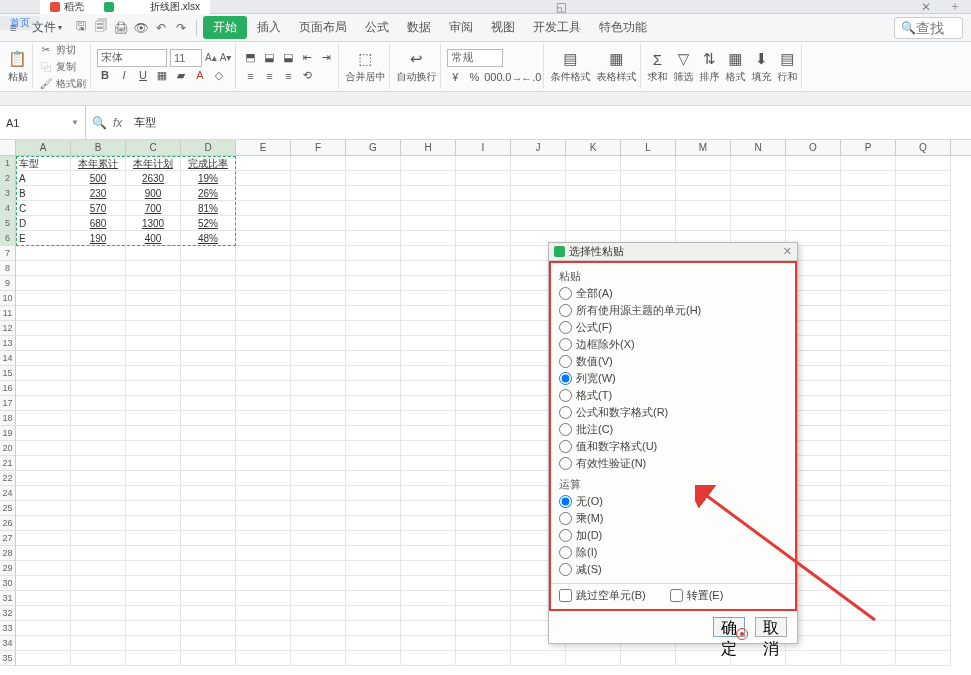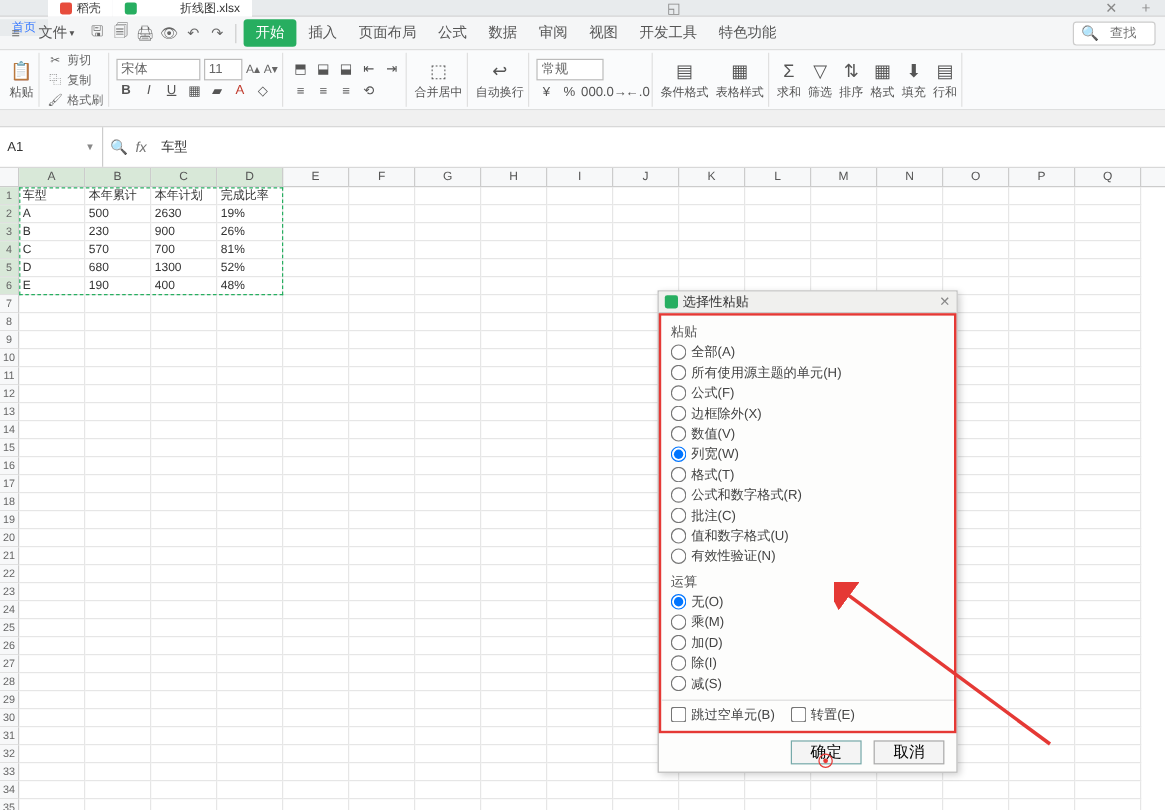--- a/index.html
+++ b/index.html
@@ -18,21 +18,21 @@
 .tabbar .plus { padding: 0 10px; color: #888; }
 
 
 .menubar { display: flex; align-items: center; height: 28px; background: #f5f6f7; border-bottom: 1px solid #d8d8d8; padding-left: 4px; gap: 2px; }
 .menubar .menu-item { padding: 4px 8px; font-size: 12px; color: #555; cursor: pointer; }
 .menubar .menu-item.file { display: flex; align-items: center; gap: 2px; }
 .menubar .menu-item.start { background: #27ae60; color: #fff; border-radius: 3px; padding: 3px 10px; }
 .menubar .qa-icon { width: 18px; height: 18px; display: inline-flex; align-items: center; justify-content: center; color: #666; }
 .menubar .sep { width: 1px; height: 16px; background: #ccc; margin: 0 4px; }
 .menubar .search { margin-left: auto; display: flex; align-items: center; padding: 2px 6px; background: #fff; border: 1px solid #ccc; border-radius: 3px; margin-right: 8px; }
-.menubar .search input { border: none; outline: none; font-size: 11px; width: 40px; text-align: center; }
+.menubar .search input { border: none; outline: none; font-size: 14px; width: 40px; }
 
 
 .ribbon { display: flex; height: 50px; background: #fafbfc; border-bottom: 1px solid #d8d8d8; padding: 2px 4px; gap: 2px; }
 .rgroup { display: flex; flex-direction: column; justify-content: center; align-items: center; padding: 0 4px; border-right: 1px solid #e0e0e0; }
 .rgroup .big { display: flex; flex-direction: column; align-items: center; font-size: 10px; color: #555; gap: 1px; }
 .rgroup .big .ico { width: 20px; height: 20px; display: flex; align-items: center; justify-content: center; font-size: 15px; }
 .rgroup .stack { display: flex; flex-direction: column; gap: 2px; font-size: 10px; color: #666; }
 .rgroup .stack .row { display: flex; align-items: center; gap: 3px; }
 .rgroup .row .mini-ico { width: 14px; height: 14px; display: inline-flex; align-items: center; justify-content: center; }
 .rgroup .combo { border: 1px solid #bbb; background: #fff; height: 18px; font-size: 11px; padding: 0 3px; display: flex; align-items: center; }
@@ -55,37 +55,37 @@
 .gridwrap { position: relative; }
 .colheads { display: flex; height: 16px; background: #f7f8f9; border-bottom: 1px solid #ccc; }
 .colheads .corner { width: 16px; border-right: 1px solid #ccc; }
 .colheads .ch { width: 55px; text-align: center; font-size: 10px; color: #555; border-right: 1px solid #ccc; line-height: 16px; }
 .colheads .ch.sel { background: #d8e8d8; }
 .rows { }
 .row { display: flex; height: 15px; }
 .row .rh { width: 16px; background: #f7f8f9; border-right: 1px solid #ccc; border-bottom: 1px solid #e0e0e0; text-align: center; font-size: 9px; color: #666; line-height: 15px; }
 .row .rh.sel { background: #d8e8d8; }
 .row .cell { width: 55px; border-right: 1px solid #e6e6e6; border-bottom: 1px solid #e6e6e6; font-size: 10px; padding: 0 3px; line-height: 15px; overflow: hidden; }
-.row .cell.r { text-align: left; }
+.row .cell.r { text-align: center; text-decoration: underline; }
 .selection-outline { position: absolute; border: 1.5px dashed #27ae60; pointer-events: none; left: 16px; top: 16px; width: 220px; height: 90px; }
 
 
 .dialog { position: absolute; left: 548px; top: 242px; width: 250px; background: #fdfdfc; border: 1px solid #b8b8b8; box-shadow: 2px 2px 6px rgba(0,0,0,.2); font-size: 11px; }
 .dialog .titlebar { display: flex; align-items: center; height: 18px; padding: 0 5px; background: #f0f0ee; border-bottom: 1px solid #ccc; }
 .dialog .titlebar .dlogo { width: 11px; height: 11px; background: #27ae60; border-radius: 2px; margin-right: 4px; }
 .dialog .titlebar .close { margin-left: auto; color: #888; cursor: pointer; }
 .dialog .body { border: 2px solid #e53935; margin: 0; padding: 4px 8px 6px; }
 .dialog .section-label { color: #555; margin: 2px 0; }
 .dialog .optgrid { display: grid; grid-template-columns: 1fr; gap: 2px 6px; }
 .dialog .opt { display: flex; align-items: center; gap: 4px; color: #444; }
 .dialog .opt input { margin: 0; }
 .dialog hr { border: none; border-top: 1px solid #ddd; margin: 4px -8px; }
-.dialog .checks { display: flex; gap: 13px; margin-top: 2px; }
+.dialog .checks { display: flex; gap: 24px; margin-top: 2px; }
 .dialog .btns { display: flex; justify-content: flex-end; gap: 10px; padding: 6px 10px; }
-.dialog .btns button { width: 59px; height: 20px; font-size: 13px; border: 1px solid #aaa; background: #f4f4f4; }
+.dialog .btns button { width: 32px; height: 20px; font-size: 16px; border: 1px solid #aaa; background: #f4f4f4; }
 .dialog .btns button.ok { border: 1px solid #7aa; position: relative; }
 .ok-marker { position: absolute; width: 12px; height: 12px; border: 1.5px solid #e53935; border-radius: 50%; left: 22px; top: 10px; pointer-events: none; }
 .ok-marker::after { content: ""; position: absolute; width: 4px; height: 4px; background: #e53935; border-radius: 50%; left: 3px; top: 3px; }
 
 
 .arrow { position: absolute; left: 695px; top: 485px; width: 190px; height: 145px; pointer-events: none; }
 </style>
 </head>
 <body>
 
@@ -736,40 +736,20 @@
         <div class="cell"></div>
         <div class="cell"></div>
         <div class="cell"></div>
         <div class="cell"></div>
         <div class="cell"></div>
         <div class="cell"></div>
         <div class="cell"></div>
         <div class="cell"></div>
       </div>
       <div class="row">
-        <div class="rh">23</div>
-        <div class="cell"></div>
-        <div class="cell"></div>
-        <div class="cell"></div>
-        <div class="cell"></div>
-        <div class="cell"></div>
-        <div class="cell"></div>
-        <div class="cell"></div>
-        <div class="cell"></div>
-        <div class="cell"></div>
-        <div class="cell"></div>
-        <div class="cell"></div>
-        <div class="cell"></div>
-        <div class="cell"></div>
-        <div class="cell"></div>
-        <div class="cell"></div>
-        <div class="cell"></div>
-        <div class="cell"></div>
-      </div>
-      <div class="row">
         <div class="rh">24</div>
         <div class="cell"></div>
         <div class="cell"></div>
         <div class="cell"></div>
         <div class="cell"></div>
         <div class="cell"></div>
         <div class="cell"></div>
         <div class="cell"></div>
         <div class="cell"></div>
         <div class="cell"></div>

